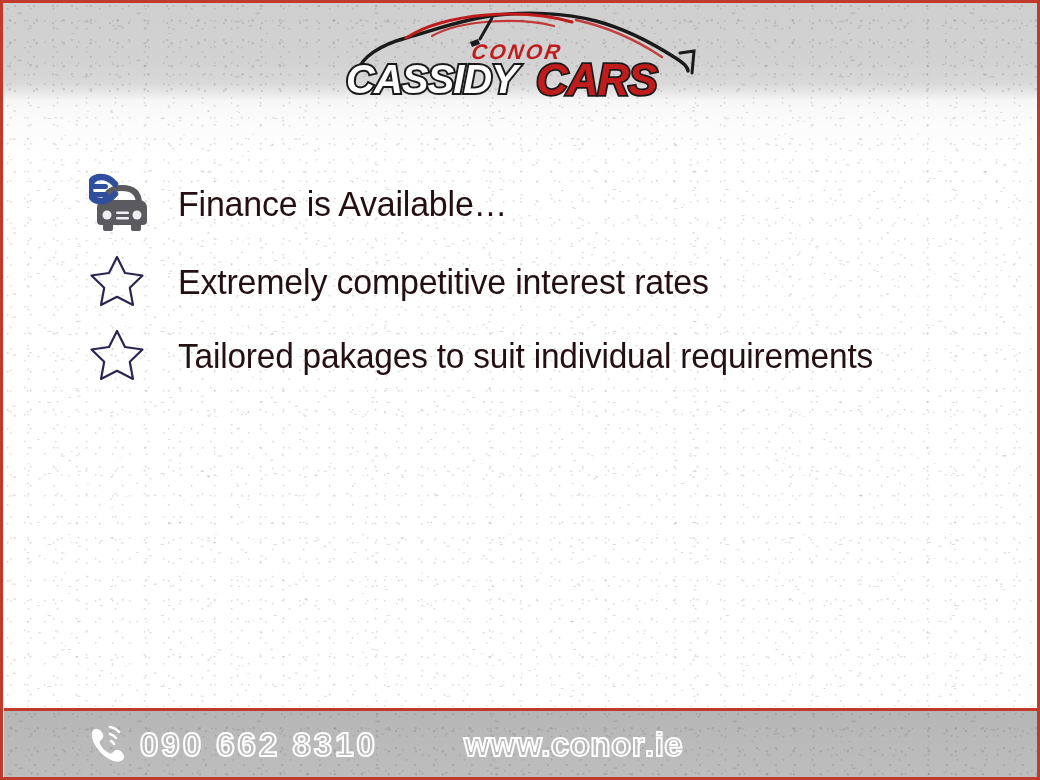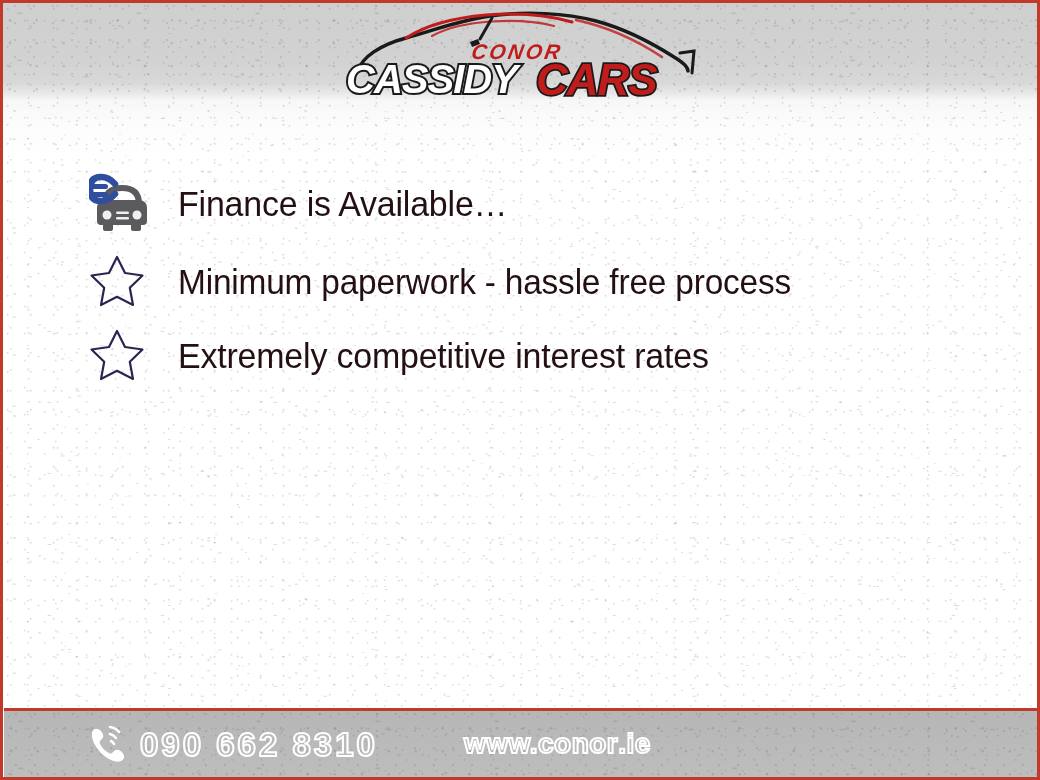--- a/index.html
+++ b/index.html
@@ -196,21 +196,21 @@
     font-weight: 700;
     letter-spacing: 3px;
     color: transparent;
     -webkit-text-stroke: 2px #ffffff;
     line-height: 1;
     white-space: nowrap;
   }
   .website {
     margin-left: 86px;
     font-family: "Liberation Sans", sans-serif;
-    font-size: 28px;
+    font-size: 33px;
     font-weight: 700;
     letter-spacing: 0.5px;
     line-height: 1;
     white-space: nowrap;
     display: flex;
     align-items: baseline;
   }
   .web-outline {
     color: transparent;
     -webkit-text-stroke: 2px #ffffff;
@@ -281,39 +281,39 @@
               <path d="M24 10 q-6-7-14-7 q-11 0-11 12 q0 12 11 12 q8 0 14-7" fill="none" stroke="#2f4f9e" stroke-width="6.5" stroke-linecap="round"></path>
               <rect x="-5" y="10" width="22" height="5" rx="2.5" fill="#2f4f9e"></rect>
               <rect x="-5" y="18" width="22" height="5" rx="2.5" fill="#2f4f9e"></rect>
             </g>
           </svg>
         </span>
         <span class="bullet-text">Finance is Available…</span>
       </div>
 
 
-      <div class="bullet-row">
-        <span class="bullet-icon">
-          <svg width="56" height="54" viewBox="0 0 56 54" xmlns="http://www.w3.org/2000/svg">
-            <path d="M28 3 L36 19 L53.5 21.5 L40.8 33.8 L44 51 L28 42.8 L12 51 L15.2 33.8 L2.5 21.5 L20 19 Z" fill="url(#sg)" stroke="#2a2550" stroke-width="2.2" stroke-linejoin="round"></path>
-          </svg>
-        </span>
-        <span class="bullet-text wide">Minimum paperwork - hassle free process</span>
-      </div>
 
 
       <div class="bullet-row">
         <span class="bullet-icon">
           <svg width="56" height="54" viewBox="0 0 56 54" xmlns="http://www.w3.org/2000/svg">
             <path d="M28 3 L36 19 L53.5 21.5 L40.8 33.8 L44 51 L28 42.8 L12 51 L15.2 33.8 L2.5 21.5 L20 19 Z" fill="url(#sg)" stroke="#2a2550" stroke-width="2.2" stroke-linejoin="round"></path>
           </svg>
         </span>
         <span class="bullet-text">Extremely competitive interest rates</span>
       </div>
 
+      <div class="bullet-row">
+        <span class="bullet-icon">
+          <svg width="56" height="54" viewBox="0 0 56 54" xmlns="http://www.w3.org/2000/svg">
+            <path d="M28 3 L36 19 L53.5 21.5 L40.8 33.8 L44 51 L28 42.8 L12 51 L15.2 33.8 L2.5 21.5 L20 19 Z" fill="url(#sg)" stroke="#2a2550" stroke-width="2.2" stroke-linejoin="round"></path>
+          </svg>
+        </span>
+        <span class="bullet-text wide">Tailored pakages to suit individual requirements</span>
+      </div>
 
     </div>
   </div>
 
   <div class="footer-band">
     <div class="speckle speckle-gray"></div>
     <div class="speckle speckle-dense"></div>
 
     <div class="footer-inner">
       <div class="phone-group">

